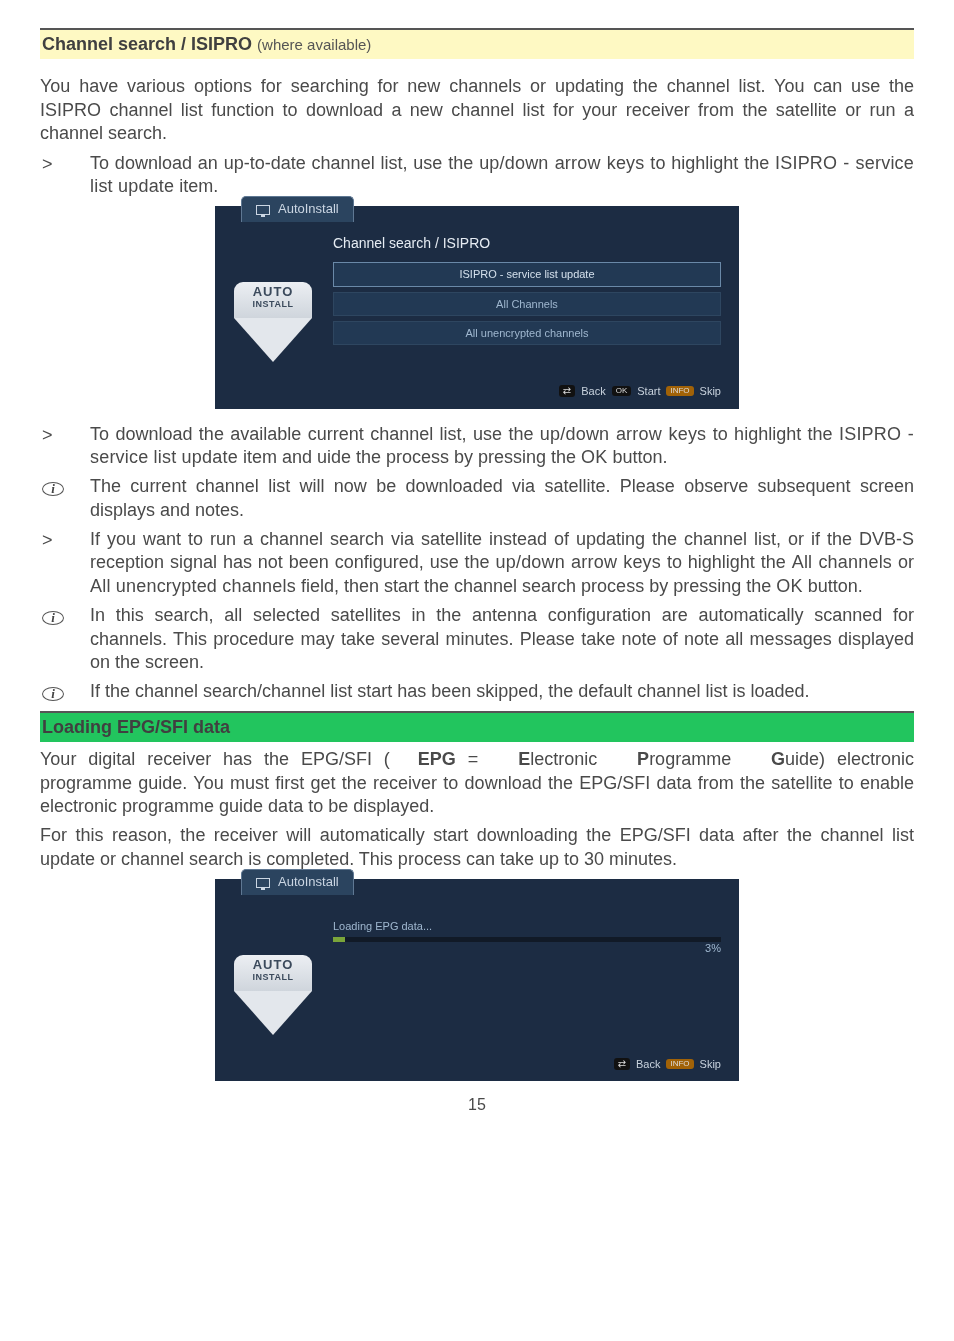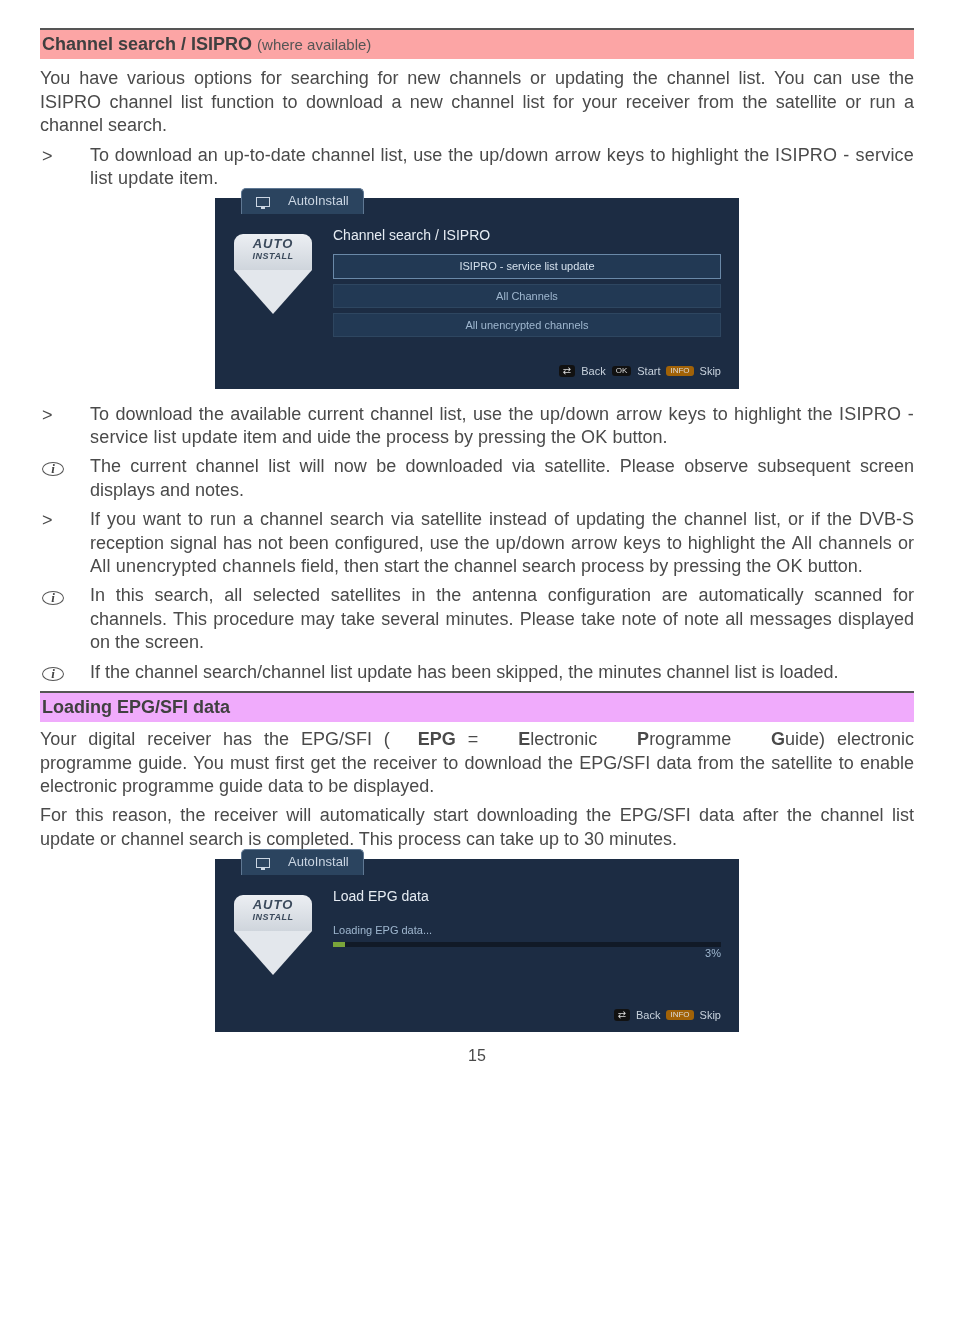--- a/index.html
+++ b/index.html
@@ -6,24 +6,24 @@
   body {
     background: #fff;
     font-family: Arial, Helvetica, sans-serif;
     color: #4a4a4a;
     width: 954px;
     padding: 28px 40px 20px 40px;
     font-size: 18px;
     line-height: 1.3;
   }
   .section-heading {
-    background: #fca5a5;
+    background: #fef9c3;
     border-top: 2px solid #555;
     padding: 3px 22px 3px 2px;
-    margin-bottom: 8px;
+    margin-bottom: 16px;
   }
   .section-heading .bold { font-weight: bold; color: #404040; font-size: 18px; }
   .section-heading .paren { font-weight: normal; font-size: 15px; color: #555; }
   .para { margin-bottom: 6px; text-align: justify; }
   .bullet-row { display: flex; margin-bottom: 6px; text-align: justify; }
   .bullet-marker {
     flex: 0 0 50px;
     text-align: left;
     padding-left: 2px;
     padding-top: 1px;
@@ -58,21 +58,21 @@
     width: 524px;
     position: relative;
     padding-bottom: 8px;
   }
   .shot-tab {
     position: relative;
     top: -10px;
     left: 26px;
     display: inline-flex;
     align-items: center;
-    gap: 18px;
+    gap: 8px;
     background: #2b445f;
     border: 1px solid #5f7893;
     border-bottom: none;
     border-radius: 5px 5px 0 0;
     padding: 4px 14px;
     color: #cbd6e3;
     font-size: 13px;
   }
   .shot-tab .monitor-icon {
     width: 14px; height: 10px;
@@ -83,22 +83,21 @@
   .shot-tab .monitor-icon::after {
     content: "";
     position: absolute;
     left: 4px; right: 4px; bottom: -3px;
     height: 2px; background: #cbd6e3;
   }
   .shot-main { display: flex; padding: 0 18px 0 12px; margin-top: -4px; }
   .shot-left { flex: 0 0 92px; display: flex; justify-content: center; }
   .badge {
     width: 78px;
-    margin-top: 14px;
-    font-style: italic;
+    margin-top: 54px;
   }
   .badge-top {
     height: 36px;
     background: linear-gradient(#eceff3, #cfd5dc);
     border-radius: 9px 9px 0 0;
     color: #3b4a5c;
     text-align: center;
     padding-top: 3px;
     font-weight: bold;
   }
@@ -155,21 +154,21 @@
     margin-bottom: 2px;
   }
   .progress-fill {
     position: absolute; left: 0; top: 0; bottom: 0;
     width: 3%;
     background: #7aa53a;
   }
   .progress-pct { text-align: right; color: #9fb7cf; font-size: 11px; margin-top: -3px; }
   .pagenum { text-align: center; font-size: 16px; color: #4a4a4a; }
   .heading2 {
-    background: #f0abfc;
+    background: #22c55e;
     border-top: 2px solid #555;
     padding: 3px 6px 3px 2px;
     margin: 6px 0;
     font-weight: bold;
     color: #404040;
     font-size: 18px;
   }
   .back-icon {
     font-size: 10px;
   }
@@ -244,21 +243,21 @@
   </div>
 </div>
 
 <div class="bullet-row">
   <div class="bullet-marker"><span class="info-icon"></span></div>
   <div class="bullet-body">In this search, all selected satellites in the antenna configuration are automatically scanned for channels. This procedure may take several minutes. Please take note of note all messages displayed on the screen.</div>
 </div>
 
 <div class="bullet-row">
   <div class="bullet-marker"><span class="info-icon"></span></div>
-  <div class="bullet-body">If the channel search/channel list update has been skipped, the minutes channel list is loaded.</div>
+  <div class="bullet-body">If the channel search/channel list start has been skipped, the default channel list is loaded.</div>
 </div>
 
 <div class="heading2">Loading EPG/SFI data</div>
 
 <p class="para">
   <span>Your digital receiver has the EPG/SFI (</span><span class="b">EPG</span><span> = </span><span class="b">E</span><span>lectronic </span><span class="b">P</span><span>rogramme </span><span class="b">G</span><span>uide) electronic programme guide. You must first get the receiver to download the EPG/SFI data from the satellite to enable electronic programme guide data to be displayed.</span>
 </p>
 
 <p class="para">For this reason, the receiver will automatically start downloading the EPG/SFI data after the channel list update or channel search is completed. This process can take up to 30 minutes.</p>
 
@@ -272,21 +271,20 @@
       <div class="shot-left">
         <div class="badge">
           <div class="badge-top">
             <div class="l1">AUTO</div>
             <div class="l2">INSTALL</div>
           </div>
           <div class="badge-tri"></div>
         </div>
       </div>
       <div class="shot-right">
-        <div class="shot-title">Load EPG data</div>
         <div class="progress-label">Loading EPG data...</div>
         <div class="progress-track">
           <div class="progress-fill"></div>
         </div>
         <div class="progress-pct">3%</div>
         <div style="height:26px"></div>
       </div>
     </div>
     <div class="shot-footer">
       <span class="chip back-icon">⇄</span>

